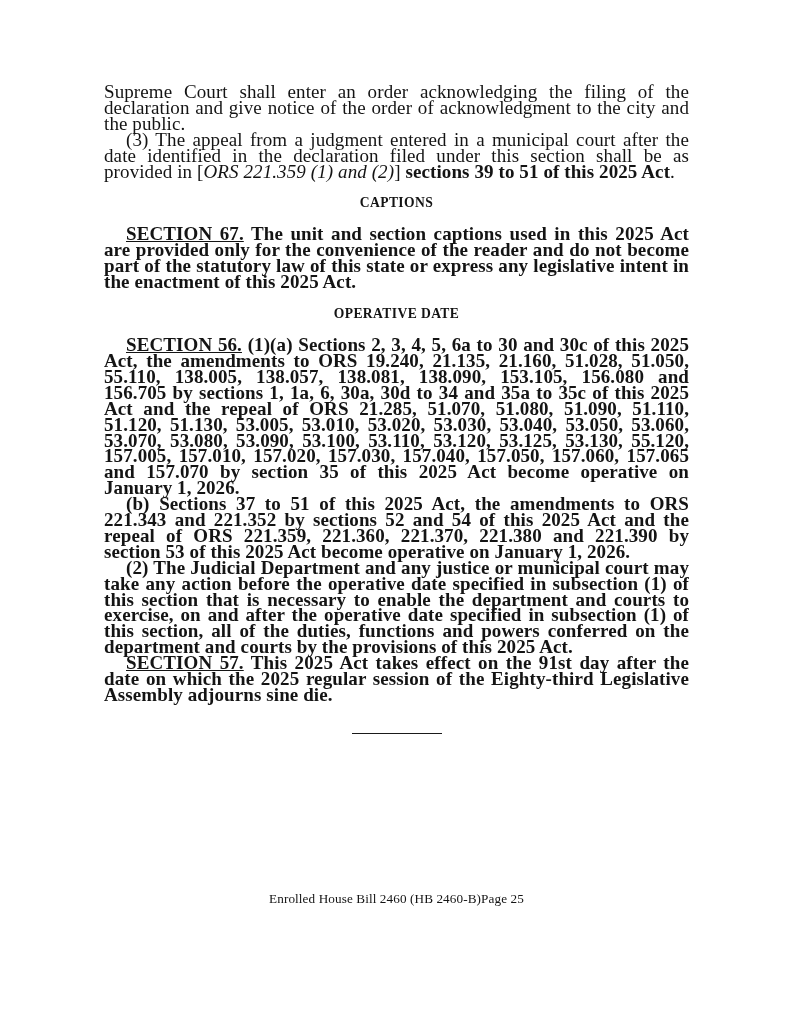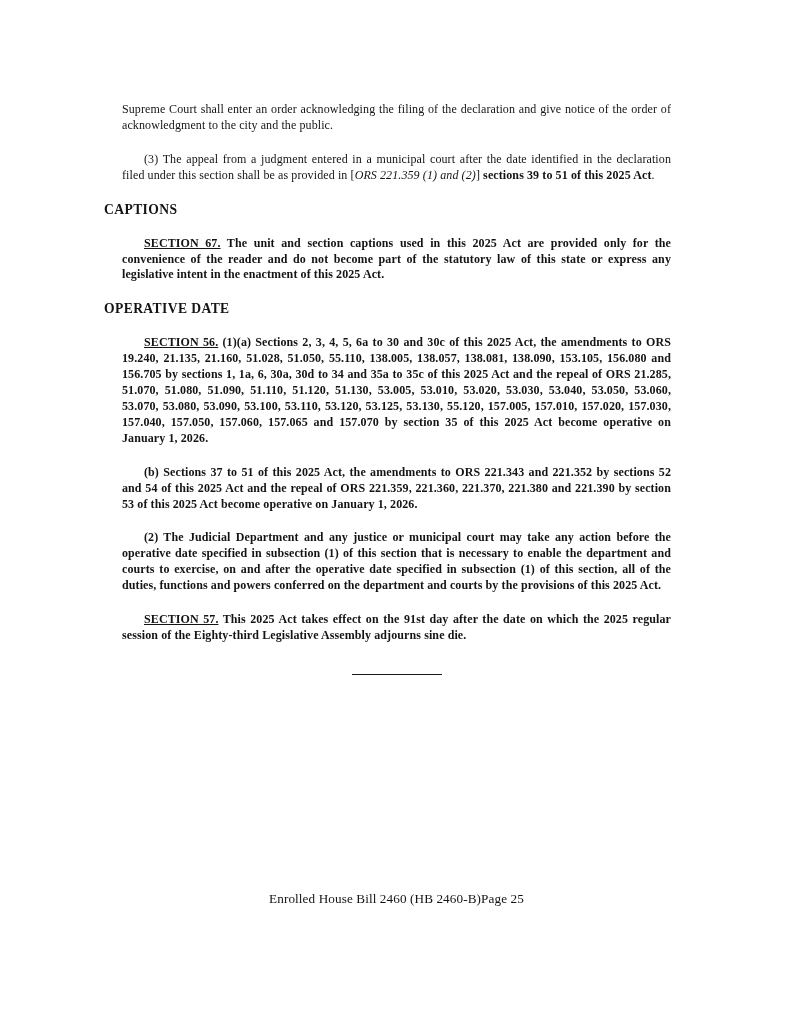--- a/index.html
+++ b/index.html
@@ -16,34 +16,34 @@
     color: #141414;
     overflow: hidden;
   }
   .doc {
     position: absolute;
     left: 104px;
     top: 84px;
     width: 585px;
   }
   p.para {
-    margin: 18px;
-    font-size: 12px;
+    margin: 0;
+    font-size: 19px;
     line-height: 15.9px;
     text-align: justify;
     letter-spacing: 0.1px;
   }
   p.para.indent {
     text-indent: 22px;
   }
   .b { font-weight: bold; }
   .i { font-style: italic; }
   .u { text-decoration: underline; }
   .heading {
-    text-align: left;
+    text-align: center;
     font-weight: bold;
     font-size: 13.6px;
     letter-spacing: 0.4px;
     margin: 16px 0 15px 0;
   }
   .divider {
     width: 90px;
     border: none;
     border-top: 1.6px solid #1a1a1a;
     margin: 30px auto 0 auto;

